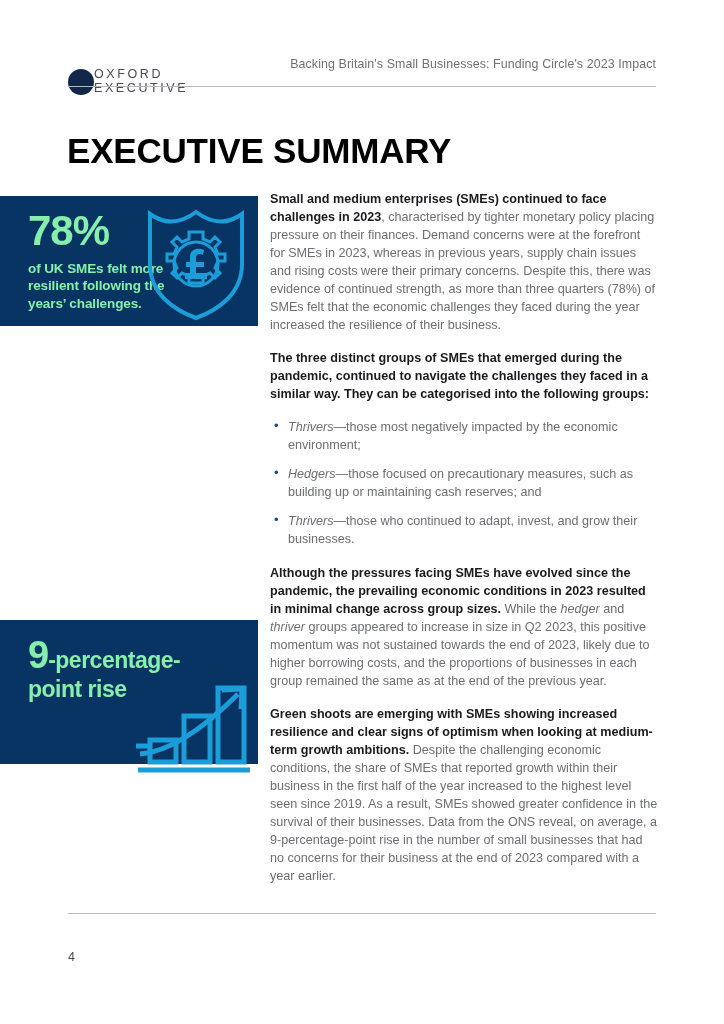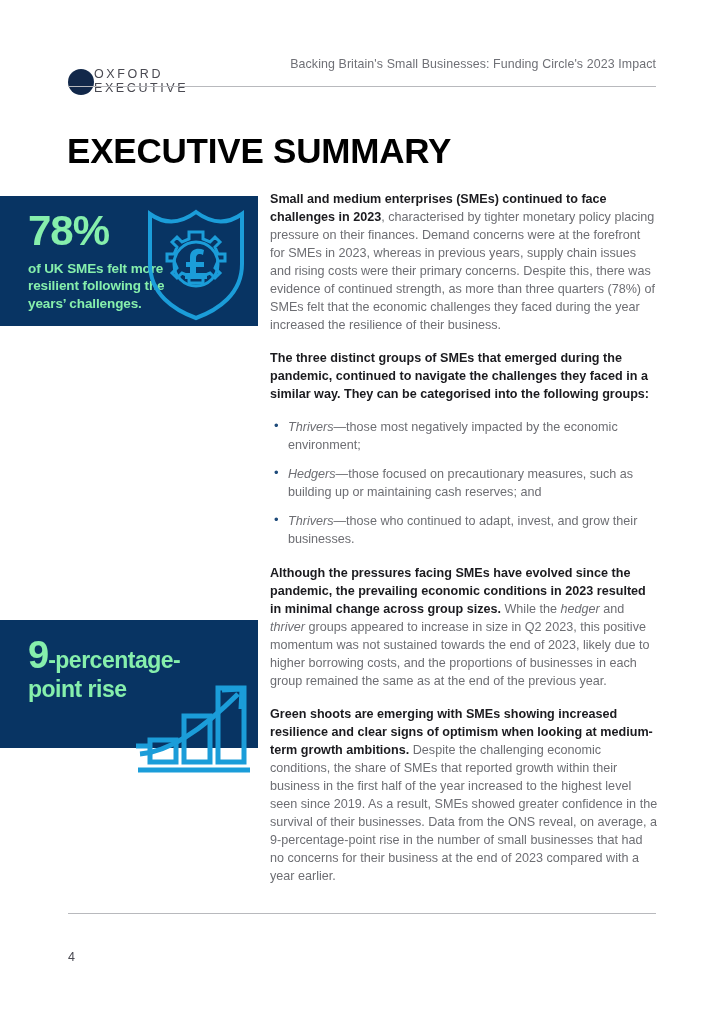--- a/index.html
+++ b/index.html
@@ -87,21 +87,21 @@
 
   
   .callout {
     position: absolute;
     left: 0;
     background: #083463;
     color: #86efac;
     box-sizing: border-box;
   }
   #callout-1 { top: 196px; width: 258px; height: 130px; }
-  #callout-2 { top: 620px; width: 258px; height: 128px; }
+  #callout-2 { top: 620px; width: 258px; height: 144px; }
 
   .callout-inner {
     position: absolute;
     left: 28px;
     top: 0;
     height: 100%;
     width: 200px;
   }
   .stat-big {
     font-size: 42px;

